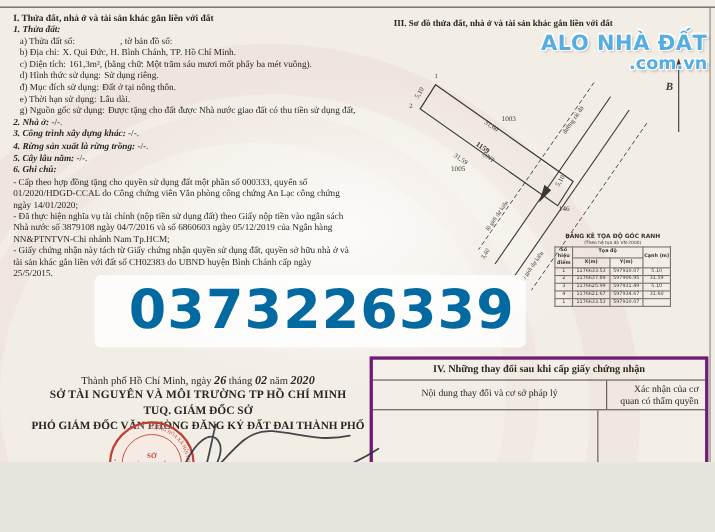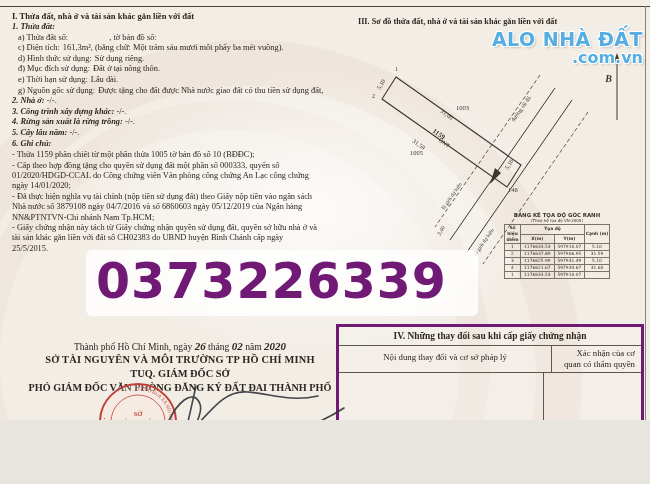--- a/index.html
+++ b/index.html
@@ -54,22 +54,22 @@
   .sec4-title{height:18px;line-height:18px;text-align:center;font-weight:bold;font-size:9.4px;border-bottom:1px solid #5c564c;}
   .sec4-head{display:flex;border-bottom:1px solid #5c564c;}
   .sec4-h1{width:204px;border-right:1px solid #5c564c;font-size:8.8px;text-align:center;padding:6px 4px;}
   .sec4-h2{flex:1;font-size:8.8px;text-align:right;padding:2px 6px;line-height:11px;font-family:Liberation Serif, serif;}
   .sec4-body{display:flex;height:83px;}
   .sec4-b1{width:204px;border-right:1px solid #5c564c;}
   .sec4-b2{flex:1;}
 
   
   .phoneband{position:absolute;left:86px;top:250px;width:392px;height:66px;background:rgba(255,255,255,0.82);border-radius:6px;z-index:4;}
-  .phone{position:absolute;left:96px;top:253px;width:372px;text-align:left;z-index:5;
-         font-family:"DejaVu Sans",sans-serif;font-size:49px;font-weight:bold;color:#701a75;letter-spacing:1px;}
+  .phone{position:absolute;left:96px;top:253px;width:372px;text-align:right;z-index:5;
+         font-family:"DejaVu Sans",sans-serif;font-size:49px;font-weight:bold;color:#0369a1;letter-spacing:1px;}
 
   
   .signblk{position:absolute;left:18px;top:340px;width:324px;text-align:center;z-index:3;}
   .dateline{font-size:9.6px;line-height:13px;}
   .hand{font-style:italic;font-weight:bold;font-size:11px;}
   .org{font-size:10.4px;font-weight:bold;line-height:14px;letter-spacing:.2px;}
   .tuq{font-size:10.4px;font-weight:bold;line-height:14px;}
   .role{font-size:10.2px;font-weight:bold;line-height:14px;}
   .sealsvg{position:absolute;left:78px;top:40px;z-index:2;}
   .sigsvg{position:absolute;left:130px;top:38px;z-index:3;}
@@ -87,20 +87,23 @@
   <div class="border-right"></div>
   <div class="border-bottom"></div>
 
   <div class="sec1">
     <div class="sec1-heading">I. Thửa đất, nhà ở và tài sản khác gắn liền với đất</div>
     <div class="s1line num-item">1. Thửa đất:</div>
     <div class="s1line" style="padding-left:6px;">
       <span class="lbl">a) Thửa đất số:</span><span class="gap40"></span><span>, tờ bản đồ số:</span>
     </div>
     <div class="s1line" style="padding-left:6px;">
+      <span class="lbl">b) Địa chỉ:</span><span>X. Qui Đức, H. Bình Chánh, TP. Hồ Chí Minh.</span>
+    </div>
+    <div class="s1line" style="padding-left:6px;">
       <span class="lbl">c) Diện tích:</span><span>161,3m², (bằng chữ: Một trăm sáu mươi mốt phẩy ba mét vuông).</span>
     </div>
     <div class="s1line" style="padding-left:6px;">
       <span class="lbl">d) Hình thức sử dụng:</span><span>Sử dụng riêng.</span>
     </div>
     <div class="s1line" style="padding-left:6px;">
       <span class="lbl">đ) Mục đích sử dụng:</span><span>Đất ở tại nông thôn.</span>
     </div>
     <div class="s1line" style="padding-left:6px;">
       <span class="lbl">e) Thời hạn sử dụng:</span><span>Lâu dài.</span>
@@ -115,21 +118,20 @@
       <span>3. Công trình xây dựng khác:</span> <span class="plainval">-/-.</span>
     </div>
     <div class="s1line num-item">
       <span>4. Rừng sản xuất là rừng trồng:</span> <span class="plainval">-/-.</span>
     </div>
     <div class="s1line num-item">
       <span>5. Cây lâu năm:</span> <span class="plainval">-/-.</span>
     </div>
     <div class="s1line num-item">6. Ghi chú:</div>
     <div class="notes">
-      <div class="note">- Thửa 1159 phân chiết từ một phần thửa 1005 tờ bản đồ số 10 (BĐĐC);</div>
       <div class="note">- Cấp theo hợp đồng tặng cho quyền sử dụng đất một phần số 000333, quyển số 01/2020/HDGD-CCAL do Công chứng viên Văn phòng công chứng An Lạc công chứng ngày 14/01/2020;</div>
       <div class="note">- Đã thực hiện nghĩa vụ tài chính (nộp tiền sử dụng đất) theo Giấy nộp tiền vào ngân sách Nhà nước số 3879108 ngày 04/7/2016 và số 6860603 ngày 05/12/2019 của Ngân hàng NN&amp;PTNTVN-Chi nhánh Nam Tp.HCM;</div>
       <div class="note">- Giấy chứng nhận này tách từ Giấy chứng nhận quyền sử dụng đất, quyền sở hữu nhà ở và tài sản khác gắn liền với đất số CH02383 do UBND huyện Bình Chánh cấp ngày 25/5/2015.</div>
     </div>
   </div>
 
   <div class="sec3-title">III. Sơ đồ thửa đất, nhà ở và tài sản khác gắn liền với đất</div>
 
   <div class="wm">
     <div class="l1">ALO NHÀ ĐẤT</div>

